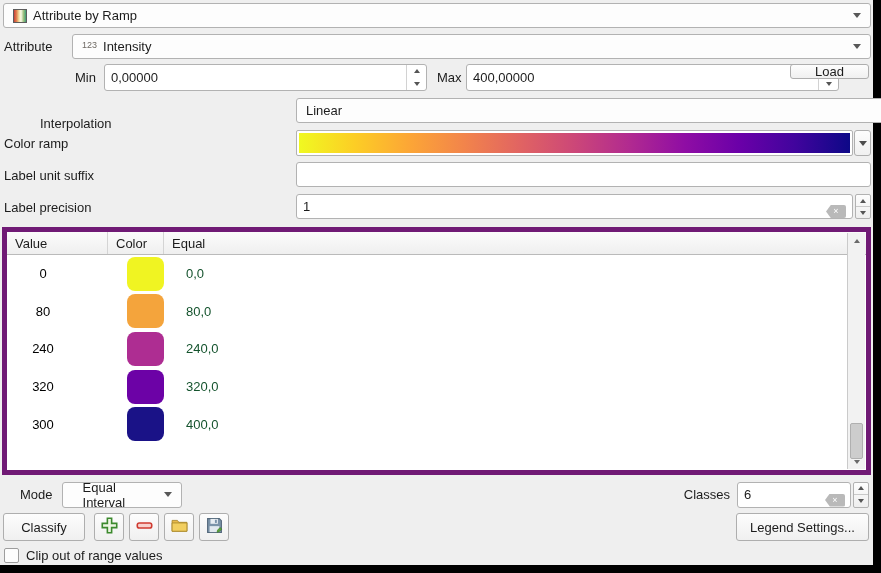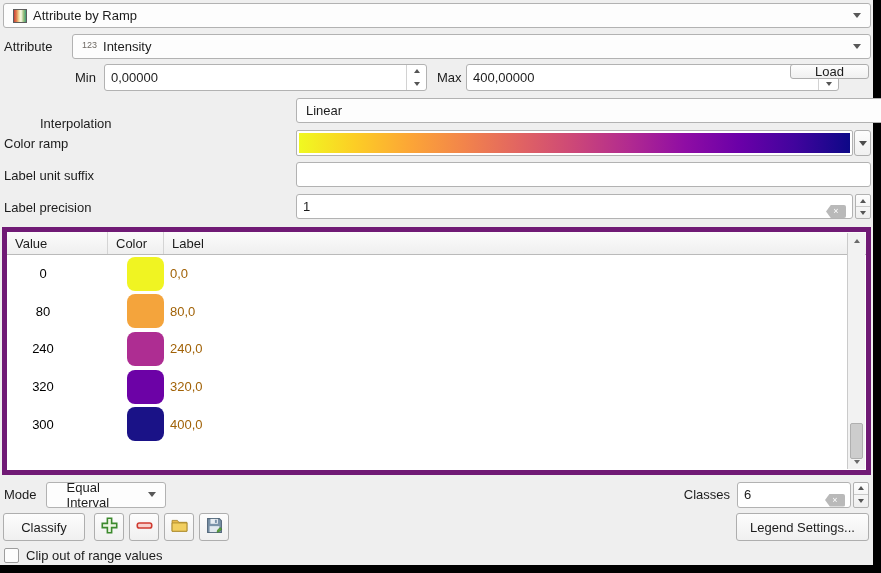--- a/index.html
+++ b/index.html
@@ -83,21 +83,21 @@
   .thead{display:flex;height:22px;background:linear-gradient(#fbfbfb,#efefef);border-bottom:1px solid #bababa;}
   .th{display:flex;align-items:center;padding:0 8px;box-sizing:border-box;border-right:1px solid #d4d4d4;}
   .th.c3{border-right:none;}
   .c1{width:101px;flex:none;}
   .c2{width:56px;flex:none;}
   .c3{flex:1;min-width:0;}
   .trow{display:flex;height:37.6px;align-items:center;}
   .tval{width:72px;flex:none;text-align:center;font-weight:500;color:#000;}
   .tcolor{width:85px;flex:none;display:flex;justify-content:flex-end;}
   .swatch{width:37px;height:34px;border-radius:8px;}
-  .tlabel{padding-left:6px;color:#a16207;}
+  .tlabel{padding-left:22px;color:#14532d;}
 
   
   .vscroll{
     position:absolute;top:1px;bottom:1px;right:1px;width:18px;
     background:#f2f2f2;border-left:1px solid #cacaca;box-sizing:border-box;
   }
   .vscroll .sb-btn{height:15px;display:flex;align-items:center;justify-content:center;}
   .vscroll .sb-btn.bottom{position:absolute;bottom:0;left:0;right:0;}
   .sb-thumb{position:absolute;left:2px;right:2px;top:190px;height:36px;background:#cdcdcd;border:1px solid #b0b0b0;border-radius:2px;box-sizing:border-box;}
 
@@ -181,21 +181,21 @@
         </div>
       <div>
           <span class="caret-dn"></span>
         </div>
     </div>
 
     <div class="table abs" style="left:2px;top:227px;width:869px;height:248px;">
       <div class="thead">
         <div class="th c1">Value</div>
         <div class="th c2">Color</div>
-        <div class="th c3">Label</div>
+        <div class="th c3">Equal</div>
       </div>
       <div>
   <div class="trow">
     <div class="tval">0</div>
     <div class="tcolor">
               <div class="swatch" style="background: rgb(240, 244, 34);"></div>
             </div>
     <div class="tlabel">0,0</div>
   </div>
 
@@ -236,21 +236,21 @@
         <div class="sb-btn">
             <span class="caret-up" style="border-bottom-color:#6a6a6a;"></span>
           </div>
         <div class="sb-thumb"></div>
         <div class="sb-btn bottom">
             <span class="caret-dn" style="border-top-color:#6a6a6a;"></span>
           </div>
       </div>
     </div>
 
-    <div class="row-flex abs" style="left:4px;top:481px;right:4px;height:27px;">
+    <div class="row-flex abs" style="left:20px;top:481px;right:4px;height:27px;">
       <span class="lbl">Mode</span>
       <div class="combo" style="margin-left:9px;width:120px;height:26px;padding-left:20px;">
         <span>Equal Interval</span>
         <span class="caret"></span>
       </div>
       <span class="lbl" style="margin-left:auto;">Classes</span>
       <div class="field" style="margin-left:7px;width:114px;height:26px;">
         <input value="6" style="">
         <span class="clear-key" style="margin-right:5px;">×</span>
       </div>

